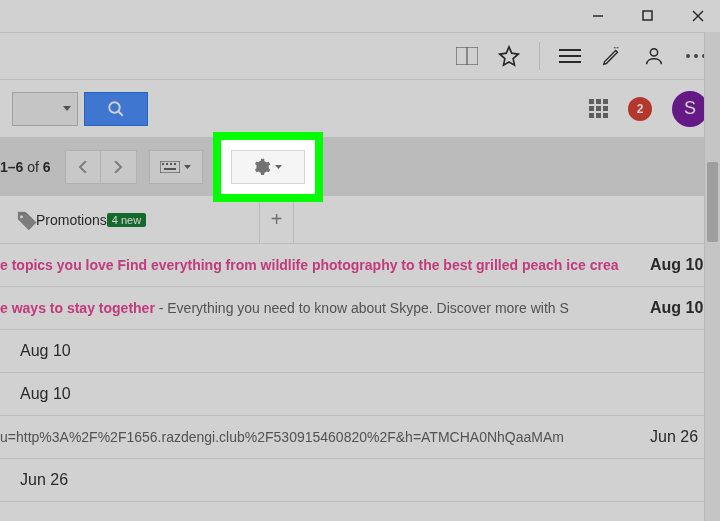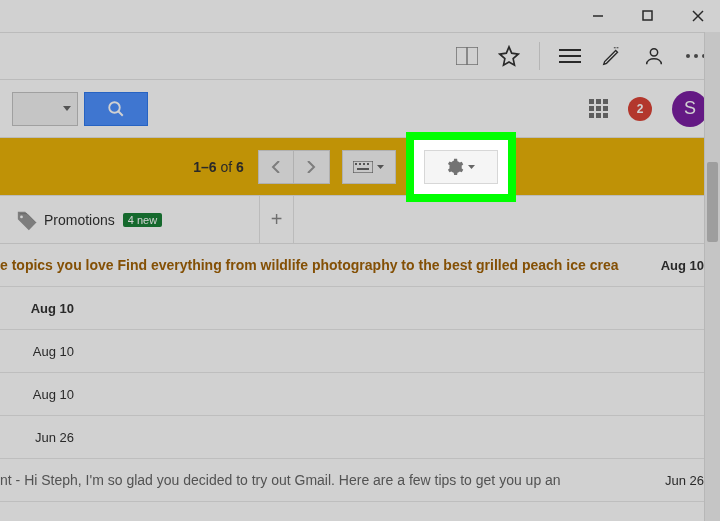--- a/index.html
+++ b/index.html
@@ -18,47 +18,47 @@
   .search-wrap { display: flex; align-items: center; }
   .search-select { width: 66px; height: 34px; background: #f1f1f1; border: 1px solid #c4c4c4; display: flex; align-items: center; justify-content: flex-end; padding-right: 6px; }
   .search-btn { width: 64px; height: 34px; background: #4d90fe; border: 1px solid #3079ed; display: flex; align-items: center; justify-content: center; margin-left: 6px; }
   .header-right { margin-left: auto; display: flex; align-items: center; gap: 20px; }
   .apps-grid { display: grid; grid-template-columns: repeat(3, 5px); grid-template-rows: repeat(3, 5px); gap: 2px; }
   .apps-grid span { background: #737373; width: 5px; height: 5px; }
   .notif-badge { width: 24px; height: 24px; border-radius: 50%; background: #db4437; color: #fff; display: flex; align-items: center; justify-content: center; font-size: 12px; font-weight: bold; }
   .avatar { width: 36px; height: 36px; border-radius: 50%; background: #7b1fa2; color: #fff; display: flex; align-items: center; justify-content: center; font-size: 18px; }
   
   
-  .toolbar-row { height: 58px; background: #eab308; border-bottom: 1px solid #e5e5e5; display: flex; align-items: center; justify-content: center; padding-right: 11px; position: relative; }
+  .toolbar-row { height: 58px; background: #e5e5e5; border-bottom: 1px solid #e5e5e5; display: flex; align-items: center; justify-content: flex-start; padding-right: 11px; position: relative; }
   .page-count { color: #333; font-size: 14px; margin-right: 14px; }
   .page-count b { font-weight: bold; }
   .nav-btn { width: 36px; height: 34px; background: #f5f5f5; border: 1px solid #d7d7d7; display: flex; align-items: center; justify-content: center; color: #888; font-size: 16px; }
   .nav-group { display: flex; margin-right: 12px; }
   .nav-group .nav-btn + .nav-btn { border-left: none; }
   .input-tools { width: 54px; height: 34px; background: #f5f5f5; border: 1px solid #d7d7d7; display: flex; align-items: center; justify-content: center; gap:4px; margin-right: 10px;}
   
   .settings-highlight { border: 8px solid #00ff00; padding: 10px; background: #fff; display: flex; align-items: center; justify-content: center; position: relative; z-index: 50; }
   .settings-btn { width: 74px; height: 34px; background: #f5f5f5; border: 1px solid #d7d7d7; display: flex; align-items: center; justify-content: center; gap:4px; color:#666;}
   
   
   .tabs-row { height: 48px; background: #fff; border-bottom: 1px solid #e5e5e5; display: flex; align-items: stretch; }
-  .tab { display: flex; align-items: center; gap: 8px; padding: 0 16px; border-right: 1px solid #e5e5e5; min-width: 260px; }
+  .tab { display: flex; align-items: center; padding: 0 16px; border-right: 1px solid #e5e5e5; min-width: 260px; }
   .tab-icon { width: 20px; height: 20px; color: #888; }
   .tab-label { color: #333; font-size: 14px; font-weight: 500; }
   .tab-badge { background: #1a8038; color: #fff; font-size: 11px; padding: 1px 5px; border-radius: 2px; }
   .tab-add { width: 34px; display: flex; align-items: center; justify-content: center; color: #888; font-size: 20px; border-right: 1px solid #e5e5e5;}
   
   
   .messages { background: #fff; }
   .msg-row { height: 43px; border-bottom: 1px solid #e8e8e8; display: flex; align-items: center; padding: 0 16px 0 0; font-size: 14px; overflow: hidden; white-space: nowrap; }
   .msg-text { flex: 1; overflow: hidden; text-overflow: ellipsis; color: #333; }
   .msg-text .regular { color: #666; font-weight: normal;}
   .msg-row.read .msg-text { color: #666; }
-  .msg-row.unread .subj { font-weight: bold; color: #a16207; }
-  .msg-date { margin-left: 20px; color: #333; font-size: 13px; min-width: 54px; text-align: right;}
+  .msg-row.unread .subj { font-weight: bold; color: #ec4899; }
+  .msg-date { margin-left: 20px; color: #333; font-size: 16px; min-width: 54px; }
   .msg-row.unread .msg-date { font-weight: bold; }
   
   
   .dim { position: absolute; inset: 0; background: rgba(0,0,0,0.18); pointer-events: none; z-index: 40; }
   
   
   .vscroll { position: absolute; right: 0; top: 32px; bottom: 0; width: 16px; background: #f1f1f1; border-left:1px solid #e0e0e0;}
   .vscroll::before { content:''; position:absolute; top:4px; left:3px; right:3px; height:10px; }
   .vthumb { position:absolute; top:130px; left:2px; right:2px; height:80px; background:#c1c1c1; border-radius:2px;}
   
@@ -219,33 +219,34 @@
       </div>
       <div class="tab-add">+</div>
     </div>
 
     <div class="messages">
       <div class="msg-row unread">
         <span class="msg-text"><span class="subj">e topics you love Find everything from wildlife photography to the best grilled peach ice crea</span></span>
         <span class="msg-date">Aug 10</span>
       </div>
       <div class="msg-row unread">
-        <span class="msg-date">Aug 10</span>
-      </div>
-      <div class="msg-row read">
-        <span class="msg-date">Aug 10</span>
-      </div>
-      <div class="msg-row read">
-        <span class="msg-date">Aug 10</span>
-      </div>
-      <div class="msg-row read">
+        <span class="msg-text"><span class="subj">e ways to stay together</span><span class="regular"> - Everything you need to know about Skype. Discover more with S</span></span>
+        <span class="msg-date">Aug 10</span>
+      </div>
+      <div class="msg-row read">
+        <span class="msg-date">Aug 10</span>
+      </div>
+      <div class="msg-row read">
+        <span class="msg-date">Aug 10</span>
+      </div>
+      <div class="msg-row read">
+        <span class="msg-text">u=http%3A%2F%2F1656.razdengi.club%2F530915460820%2F&amp;h=ATMCHA0NhQaaMAm</span>
         <span class="msg-date">Jun 26</span>
       </div>
       <div class="msg-row read">
-        <span class="msg-text"><span>nt</span><span class="regular"> - Hi Steph, I'm so glad you decided to try out Gmail. Here are a few tips to get you up an</span></span>
         <span class="msg-date">Jun 26</span>
       </div>
     </div>
 
   </div>
 
   <div class="dim"></div>
 
   <div class="vscroll">
     <div class="vthumb"></div>

